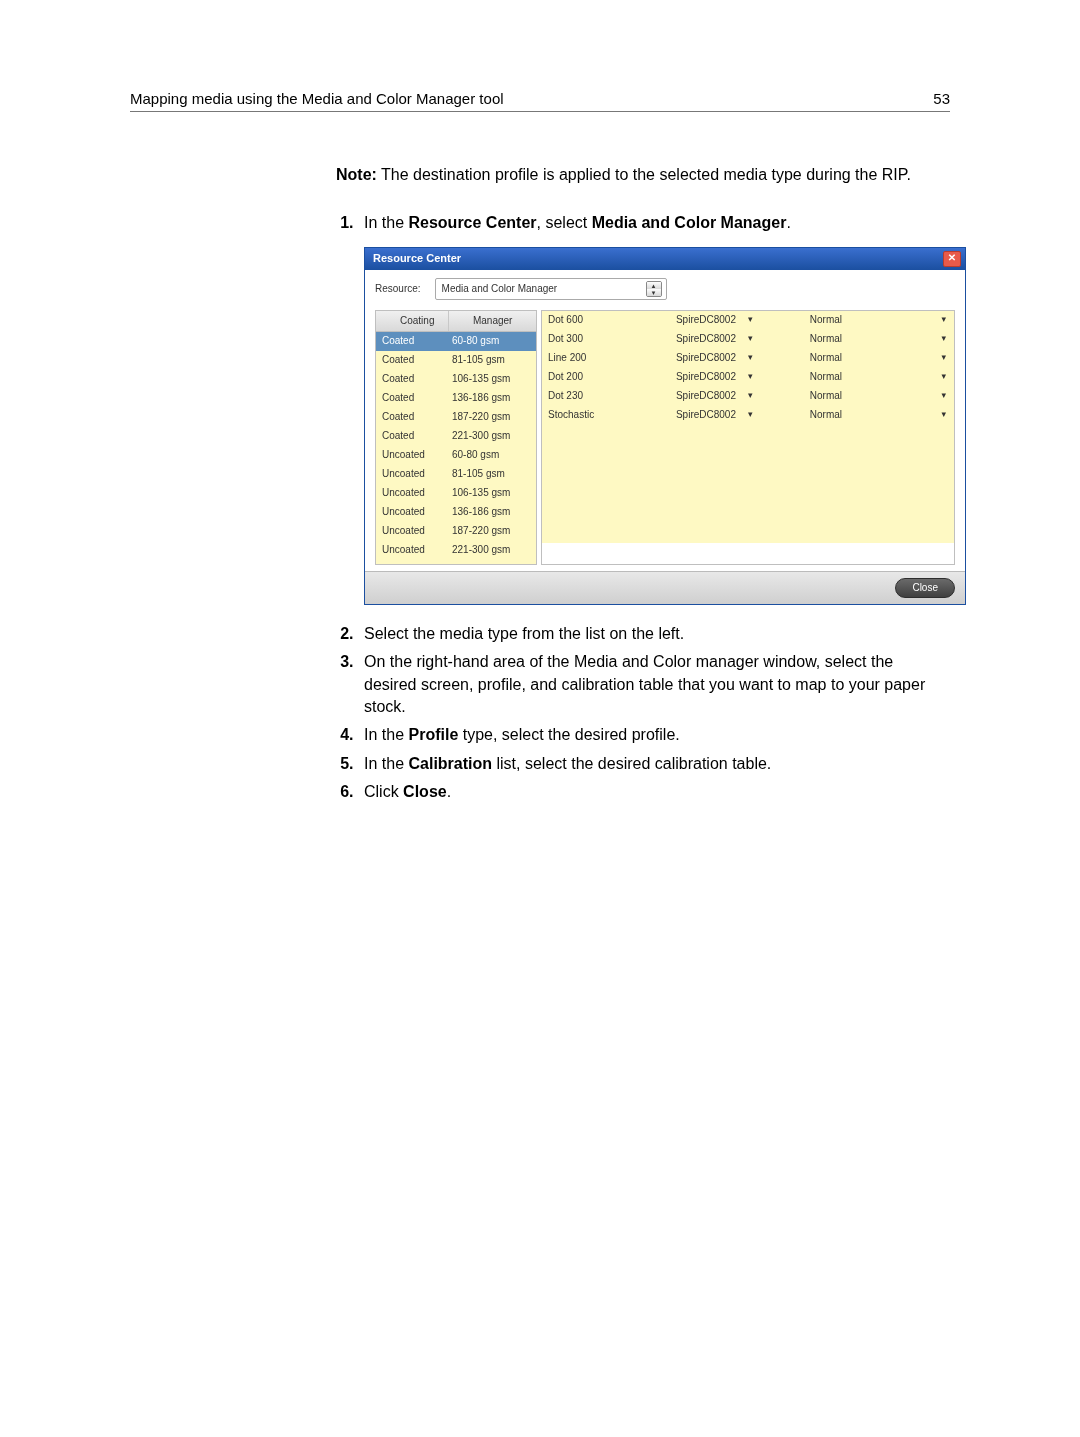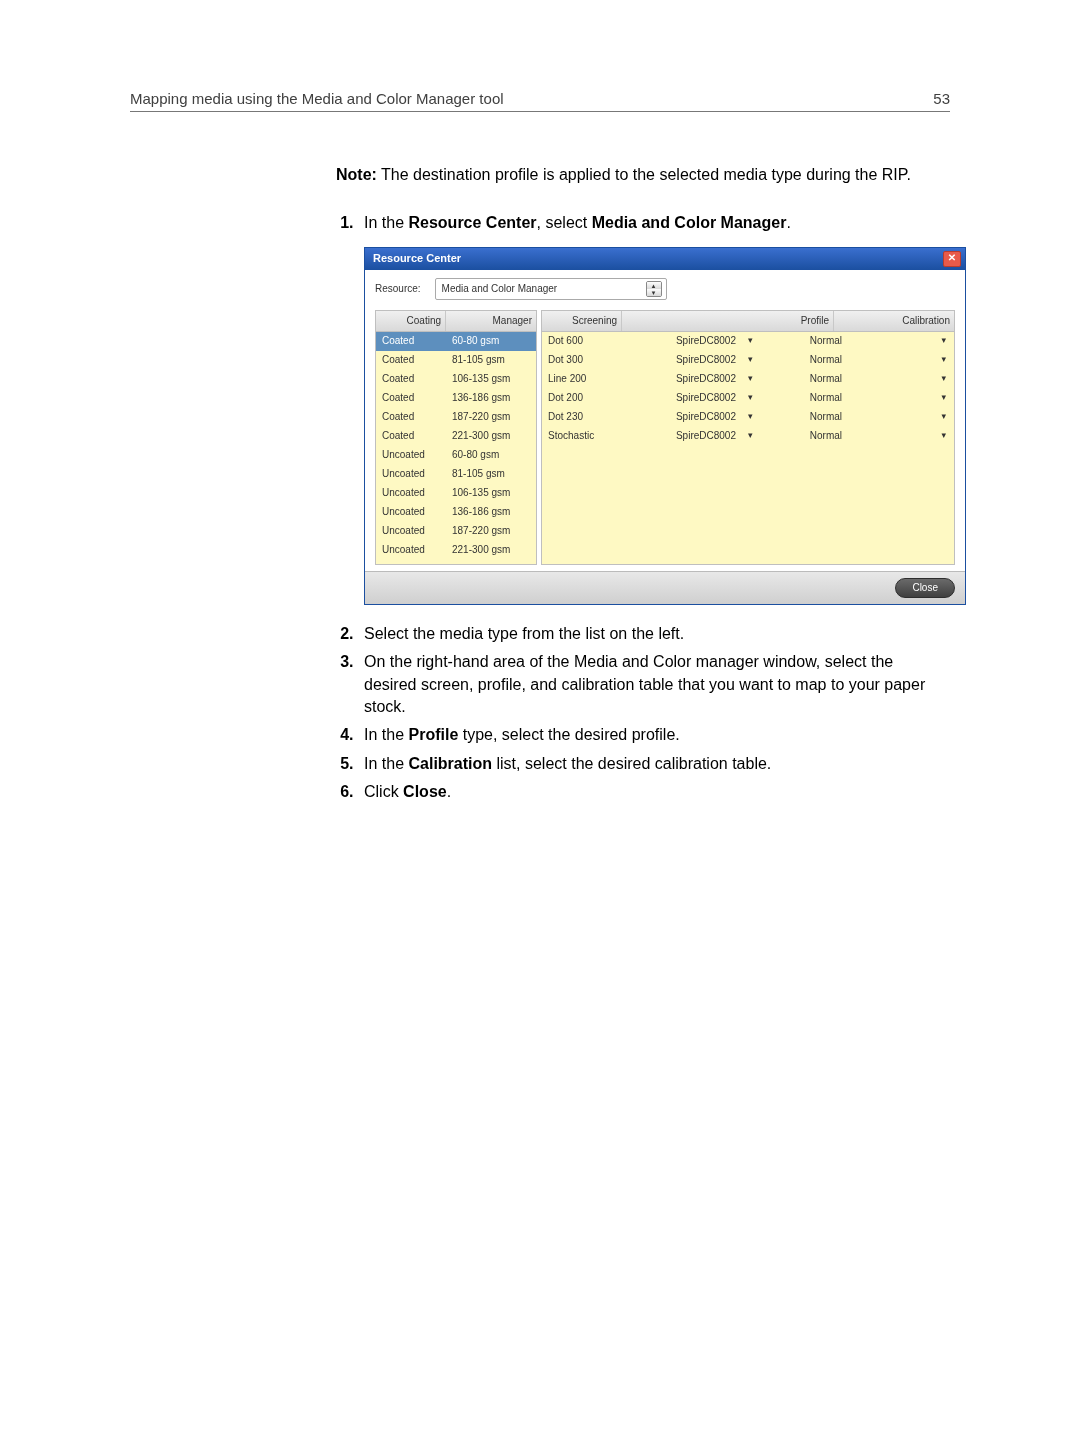--- a/index.html
+++ b/index.html
@@ -12,21 +12,21 @@
   }
   .page {
     padding: 90px 130px 60px 130px;
     box-sizing: border-box;
   }
   .header-row {
     display: flex;
     justify-content: space-between;
     align-items: baseline;
     font-size: 15px;
-    color: #404040;
+    color: #000000;
     padding-bottom: 4px;
     border-bottom: 1px solid #777;
     margin-bottom: 52px;
   }
   .content {
     margin-left: 206px; 
     font-size: 16px;
     line-height: 1.4;
   }
   .note {
@@ -127,23 +127,24 @@
   .tbl-left { width: 160px; }
   .tbl-right { flex: 1; }
   .tbl-head {
     display: flex;
     background: linear-gradient(#f0f0f0,#d9d9d9);
     border-bottom: 1px solid #bfbfbf;
     font-size: 10px;
   }
   .tbl-head > div {
     padding: 3px 4px;
-    text-align: right;
+    text-align: left;
     border-right: 1px solid #c8c8c8;
     box-sizing: border-box;
+    margin-left: 20px;
   }
   .tbl-head > div:last-child { border-right: none; }
   .tbl-rows {
     min-height: 232px;
     background: #fef9c3;
   }
   .row {
     display: flex;
     font-size: 10px;
     padding: 1px 0;
@@ -270,25 +271,20 @@
                       <div class="cell lc2">187-220 gsm</div>
                     </div>
                     <div class="row">
                       <div class="cell lc1">Uncoated</div>
                       <div class="cell lc2">221-300 gsm</div>
                     </div>
                   </div>
               </div>
 
               <div class="tbl tbl-right">
-                <div class="tbl-head">
-                  <div class="rc1">Screening</div>
-                  <div style="flex:1">Profile</div>
-                  <div style="width:120px">Calibration</div>
-                </div>
                 <div class="tbl-rows" id="right-rows">
                     <div class="row">
                       <div class="cell rc1">Dot 600</div>
                       <div class="cell rc2">SpireDC8002</div>
                       <div class="cell rc3">▾</div>
                       <div class="cell rc4">Normal</div>
                       <div class="cell rc5">▾</div>
                     </div>
                     <div class="row">
                       <div class="cell rc1">Dot 300</div>

